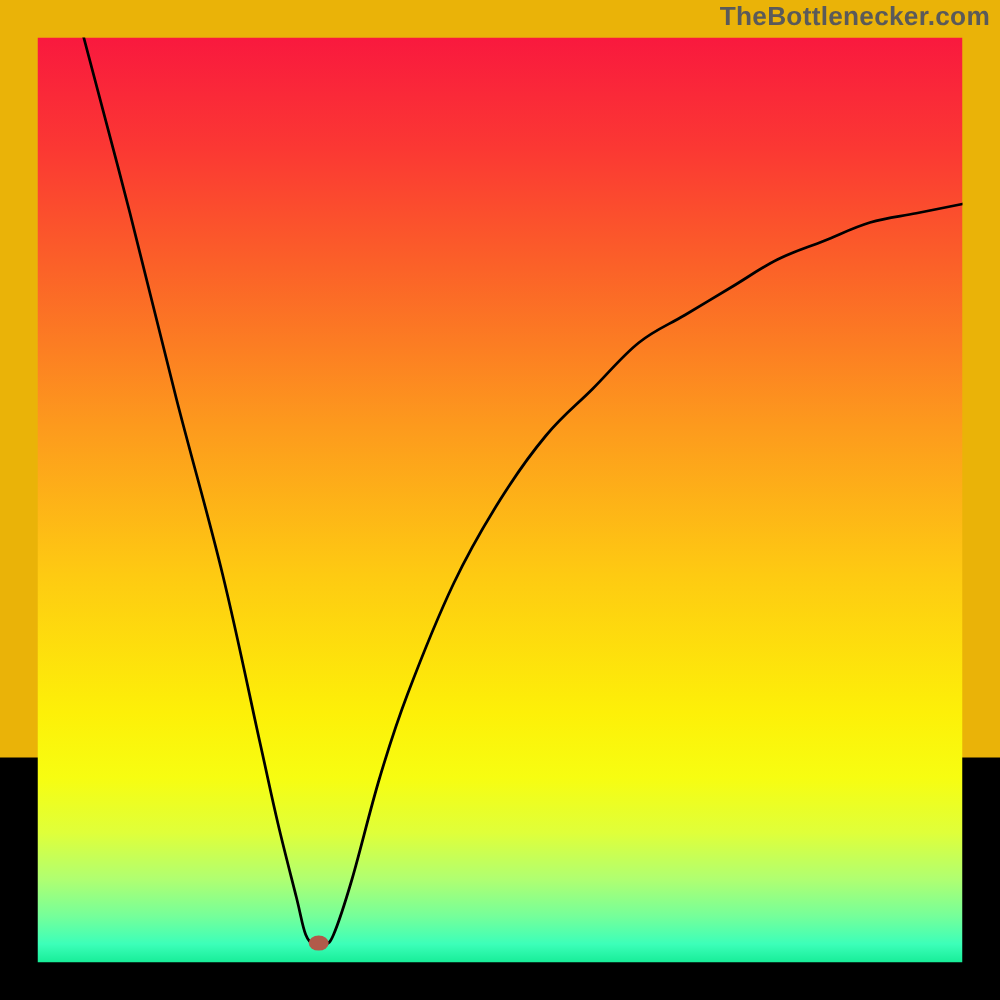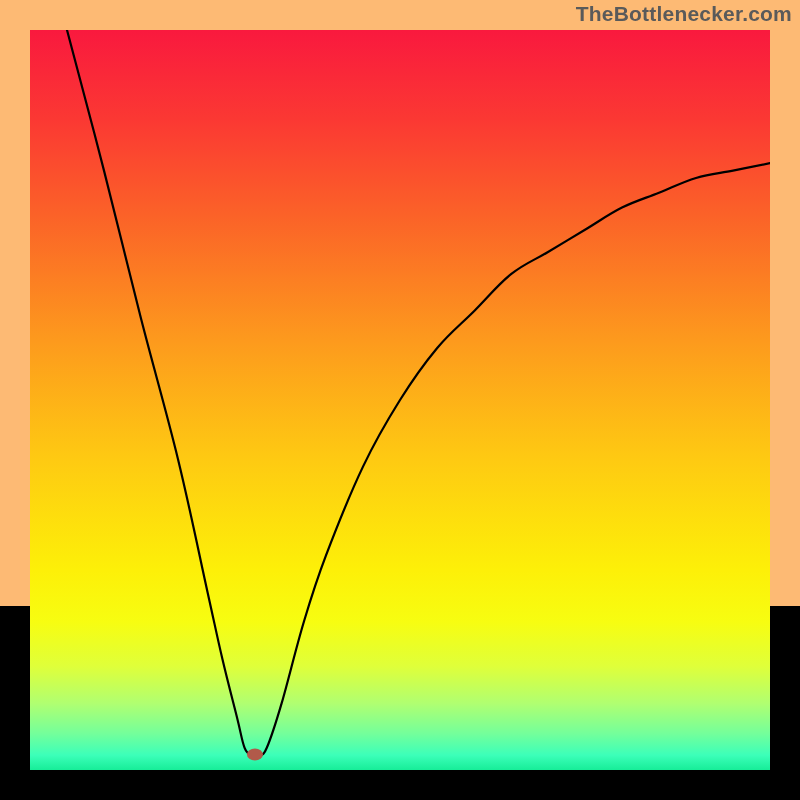--- a/index.html
+++ b/index.html
@@ -10,21 +10,21 @@
     overflow: hidden;
     background: #000;
     font-family: Arial, Helvetica, sans-serif;
   }
   .frame {
     position: absolute;
     left: 0;
     top: 0;
     width: 800px;
     height: 606px;
-    background: #fdba74;
+    background: #eab308;
   }
   .plot {
     position: absolute;
     left: 30px;
     top: 30px;
     width: 740px;
     height: 740px;
   }
   .watermark {
     position: absolute;

